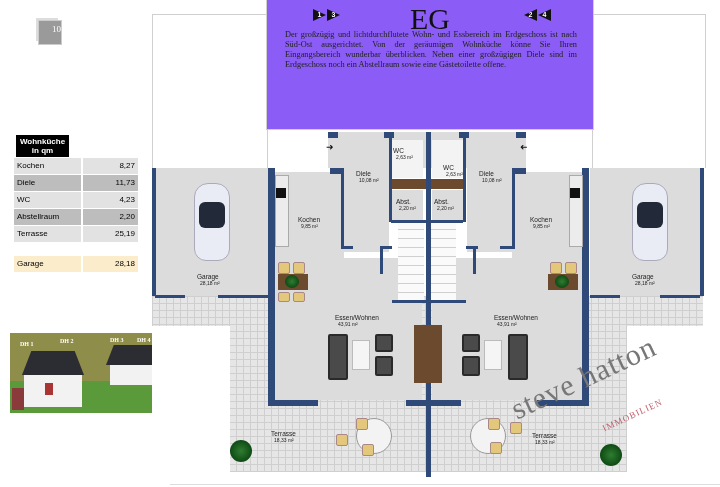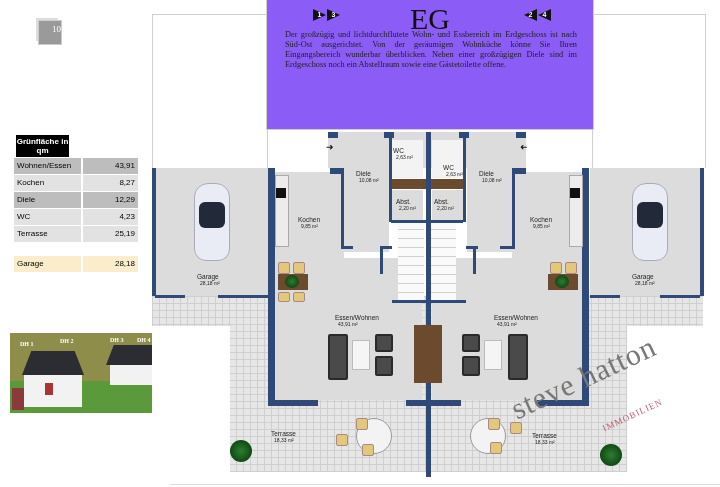--- a/index.html
+++ b/index.html
@@ -72,37 +72,37 @@
     <div class="nav-arrow l">2</div>
     <div class="nav-arrow l">4</div>
   </div>
   <div class="abs desc-text">
     <p>Der großzügig und lichtdurchflutete Wohn- und Essbereich im Erdgeschoss ist nach Süd-Ost ausgerichtet. Von der geräumigen Wohnküche könne Sie Ihren Eingangsbereich wunderbar überblicken. Neben einer großzügigen Diele sind im Erdgeschoss noch ein Abstellraum sowie eine Gästetoilette offene.</p>
   </div>
 </div>
 
 <div class="abs area-table">
   <div class="t-head">
-    <div style="width:53px;margin-left:2px;">Grünfläche in qm</div>
-  </div>
-  <div class="t-row dark">
-      <div class="c1">Wohnen/Essen</div>
-      <div class="c2">43,91</div>
-    </div>
+    <div style="width:53px;margin-left:2px;">Wohnküche in qm</div>
+  </div>
   <div class="t-row light">
       <div class="c1">Kochen</div>
       <div class="c2">8,27</div>
     </div>
   <div class="t-row dark">
       <div class="c1">Diele</div>
-      <div class="c2">12,29</div>
+      <div class="c2">11,73</div>
     </div>
   <div class="t-row light">
       <div class="c1">WC</div>
       <div class="c2">4,23</div>
+    </div>
+  <div class="t-row dark">
+      <div class="c1">Abstellraum</div>
+      <div class="c2">2,20</div>
     </div>
   <div class="t-row light">
       <div class="c1">Terrasse</div>
       <div class="c2">25,19</div>
     </div>
   <div class="t-row garage">
       <div class="c1">Garage</div>
       <div class="c2">28,18</div>
     </div>
 </div>

